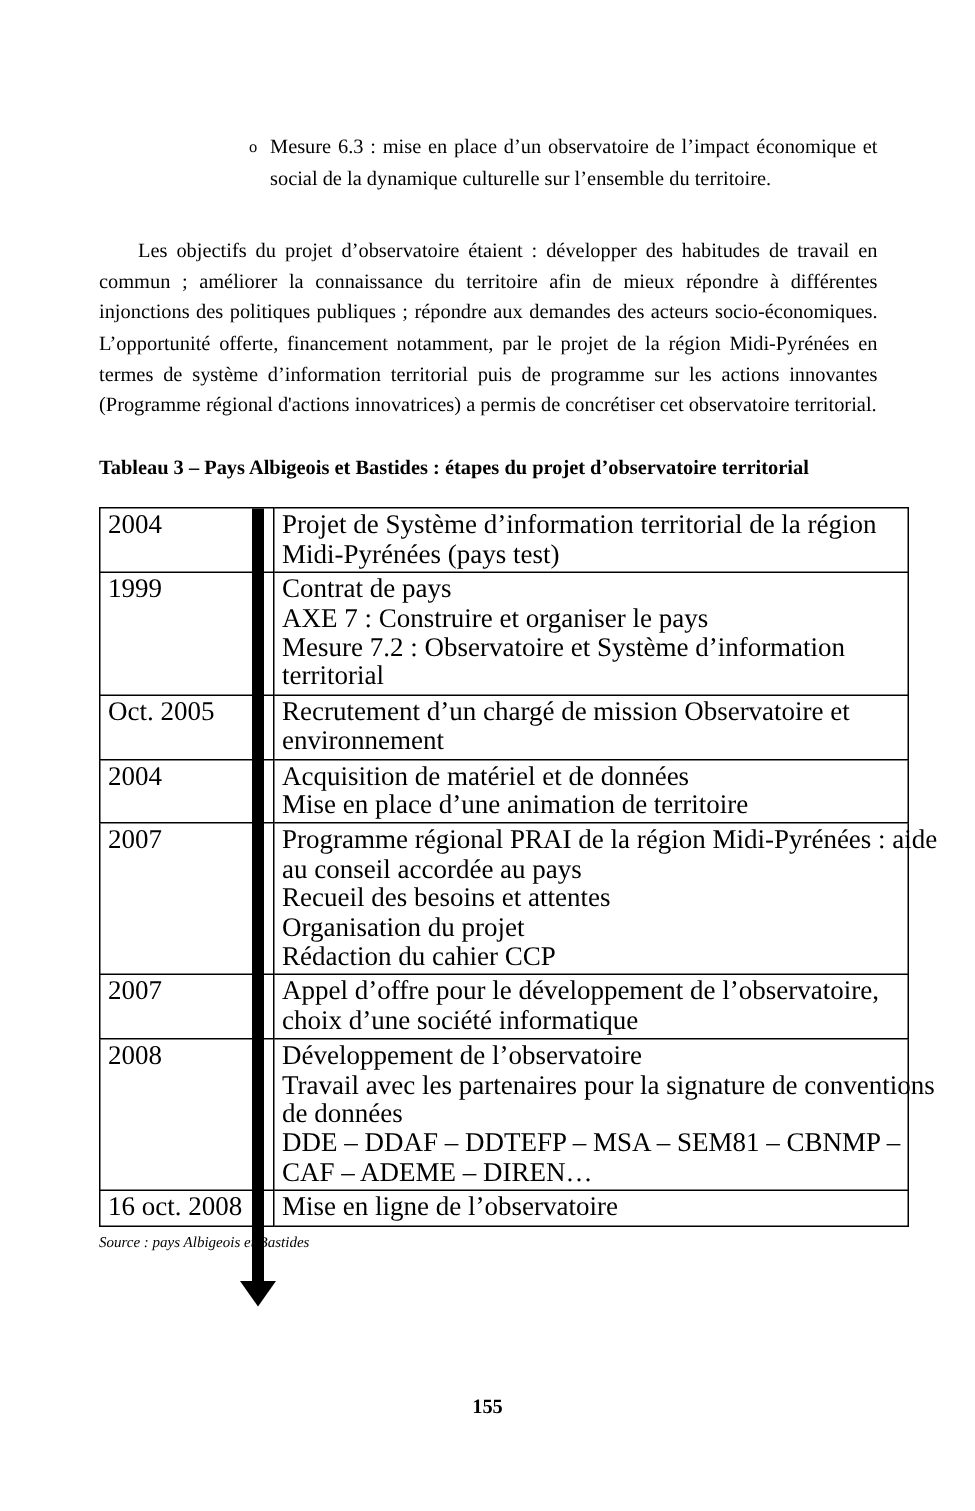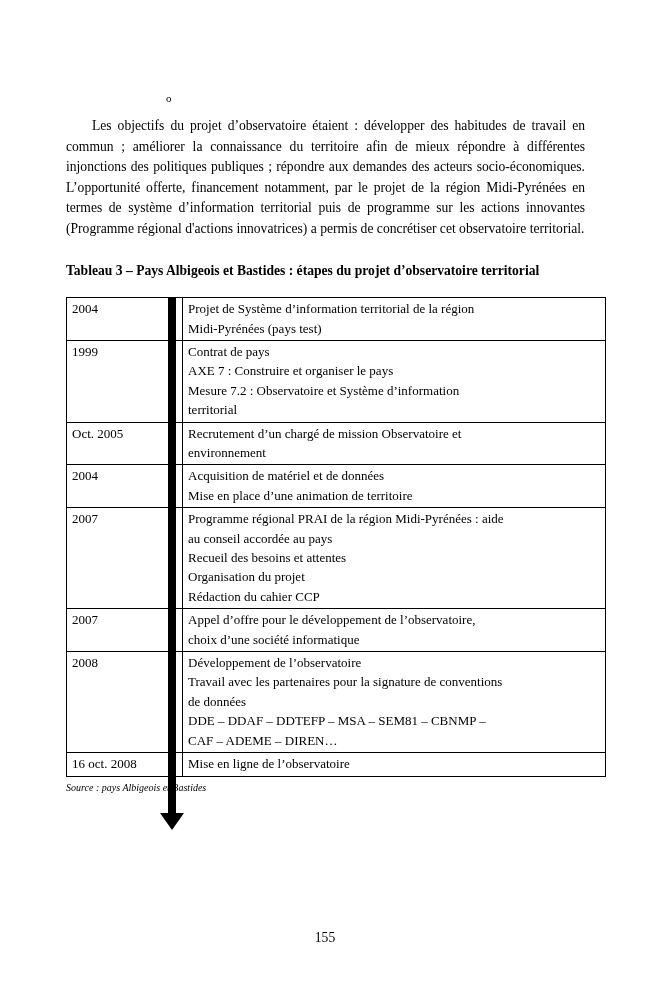--- a/index.html
+++ b/index.html
@@ -72,21 +72,21 @@
 
   
   .table-wrap {
     position: relative;
     margin-top: 16px;
   }
   table.steps {
     border-collapse: collapse;
     width: 519px;
     table-layout: fixed;
-    font-size: 13px;
+    font-size: 18px;
     line-height: 19.4px;
     padding-left: 16px;
   }
   table.steps td {
     border: 1px solid #000000;
     vertical-align: top;
     padding: 1px 4px 2px 5px;
   }
   td.col-date {
     width: 106px;
@@ -128,31 +128,33 @@
   }
 
   
   .page-number {
     position: absolute;
     left: 0;
     top: 930px;
     width: 650px;
     text-align: center;
     font-size: 13.6px;
+    font-weight: bold;
   }
 </style>
 </head>
 <body>
 
 <div class="page">
 
   <div class="content">
 
     <div class="bullet-item">
       <span class="bullet-marker">o</span>
+      <span class="bullet-text">Mesure 6.3 : mise en place d’un observatoire de l’impact économique et social de la dynamique culturelle sur l’ensemble du territoire.</span>
     </div>
 
     <p class="body-par">Les objectifs du projet d’observatoire étaient : développer des habitudes de travail en commun ; améliorer la connaissance du territoire afin de mieux répondre à différentes injonctions des politiques publiques ; répondre aux demandes des acteurs socio-économiques. L’opportunité offerte, financement notamment, par le projet de la région Midi-Pyrénées en termes de système d’information territorial puis de programme sur les actions innovantes (Programme régional d'actions innovatrices) a permis de concrétiser cet observatoire territorial.</p>
 
     <div class="table-caption">Tableau 3 – Pays Albigeois et Bastides : étapes du projet d’observatoire territorial</div>
 
     <div class="table-wrap">
       <table class="steps">
         <tbody>
             <tr>

